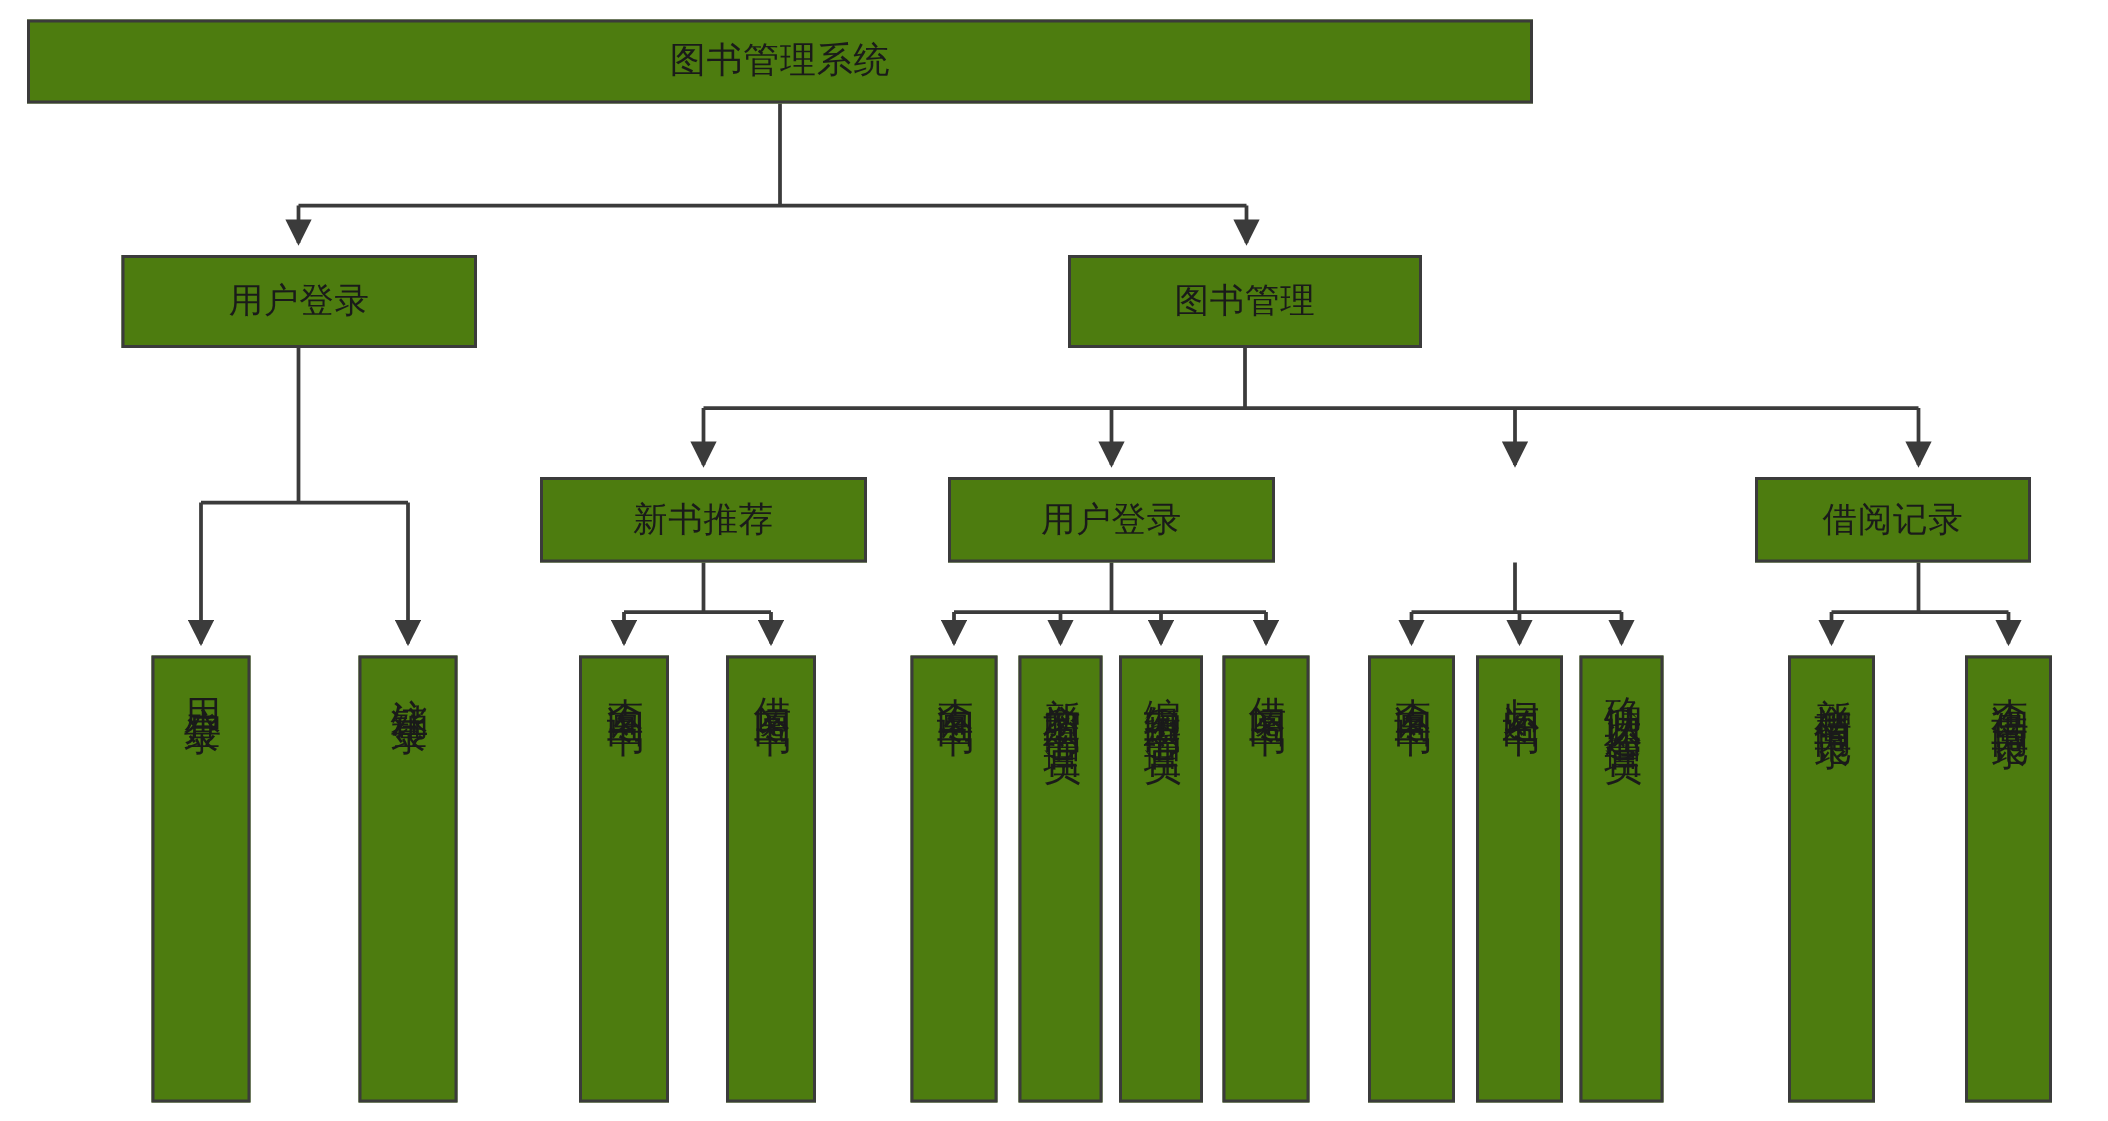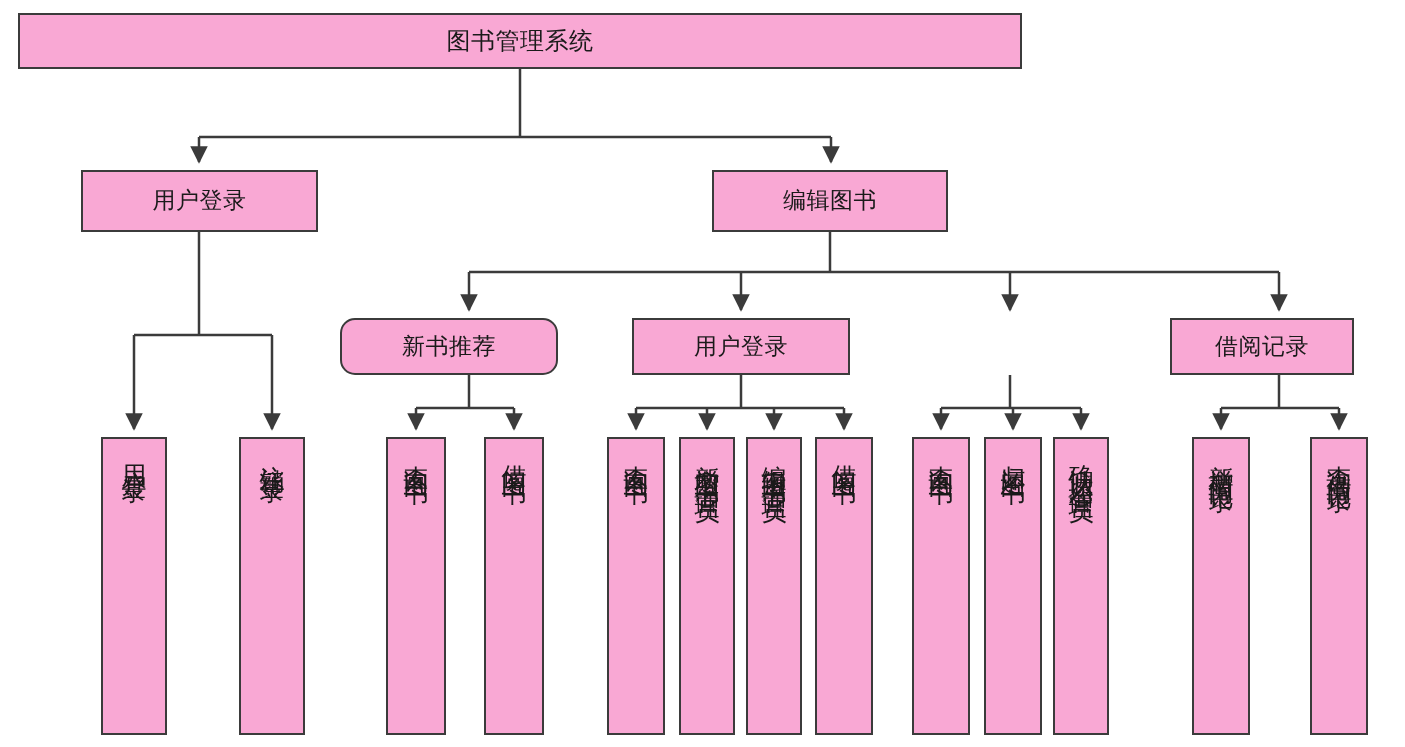--- a/index.html
+++ b/index.html
@@ -22,21 +22,21 @@
     position: absolute;
     left: 0;
     top: 0;
     width: 1405px;
     height: 747px;
     pointer-events: none;
   }
   .node {
     position: absolute;
     box-sizing: border-box;
-    background: #f9a8d4;
+    background: #4d7c0f;
     border: 2.5px solid #3b3b3b;
     display: flex;
     align-items: center;
     justify-content: center;
     color: #1a1a1a;
     z-index: 2;
   }
   .node .label {
     display: block;
     text-align: center;
@@ -129,24 +129,24 @@
   </svg>
 
   <div class="node root horiz" style="left:18px; top:13px; width:1004px; height:56px;">
     <span class="label">图书管理系统</span>
   </div>
 
   <div class="node horiz" style="left:81px; top:170px; width:237px; height:62px;">
     <span class="label">用户登录</span>
   </div>
   <div class="node horiz" style="left:712px; top:170px; width:236px; height:62px;">
-    <span class="label">编辑图书</span>
+    <span class="label">图书管理</span>
   </div>
 
-  <div class="node horiz" style="left:340px; top:318px; width:218px; height:57px;border-radius:15px;">
+  <div class="node horiz" style="left:360px; top:318px; width:218px; height:57px;">
     <span class="label">新书推荐</span>
   </div>
   <div class="node horiz" style="left:632px; top:318px; width:218px; height:57px;">
     <span class="label">用户登录</span>
   </div>
   <div class="node horiz" style="left:1170px; top:318px; width:184px; height:57px;">
     <span class="label">借阅记录</span>
   </div>
 
   <div class="node vert" style="left:101px; top:437px; width:66px; height:298px;">

